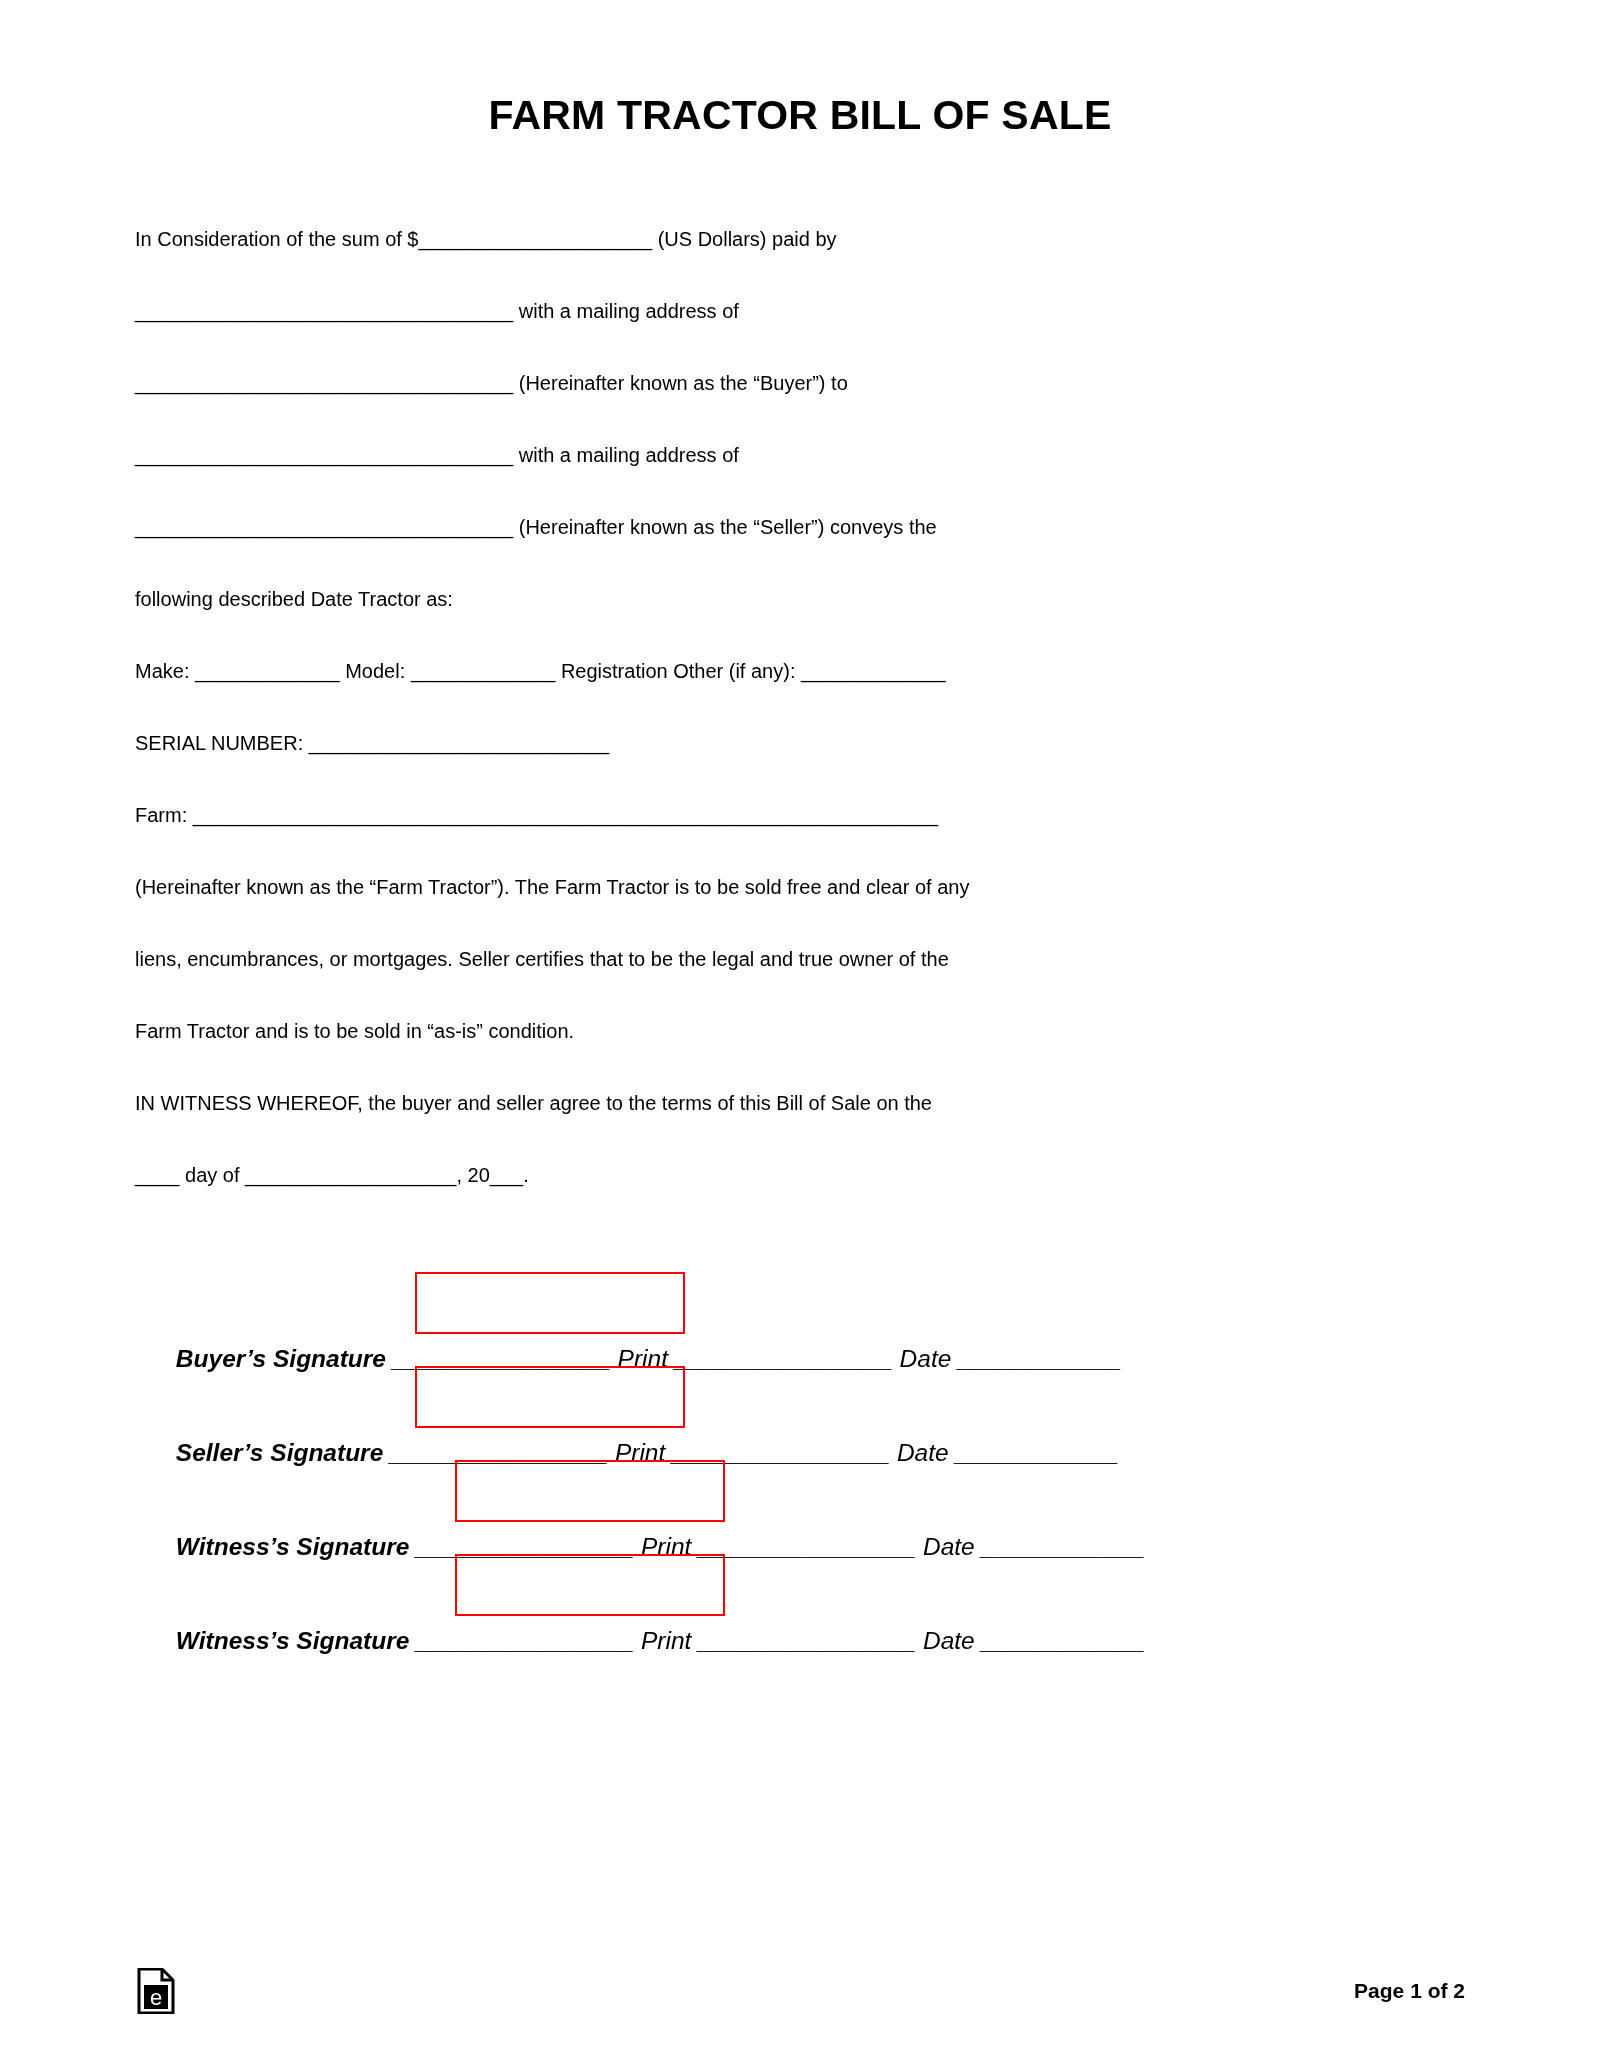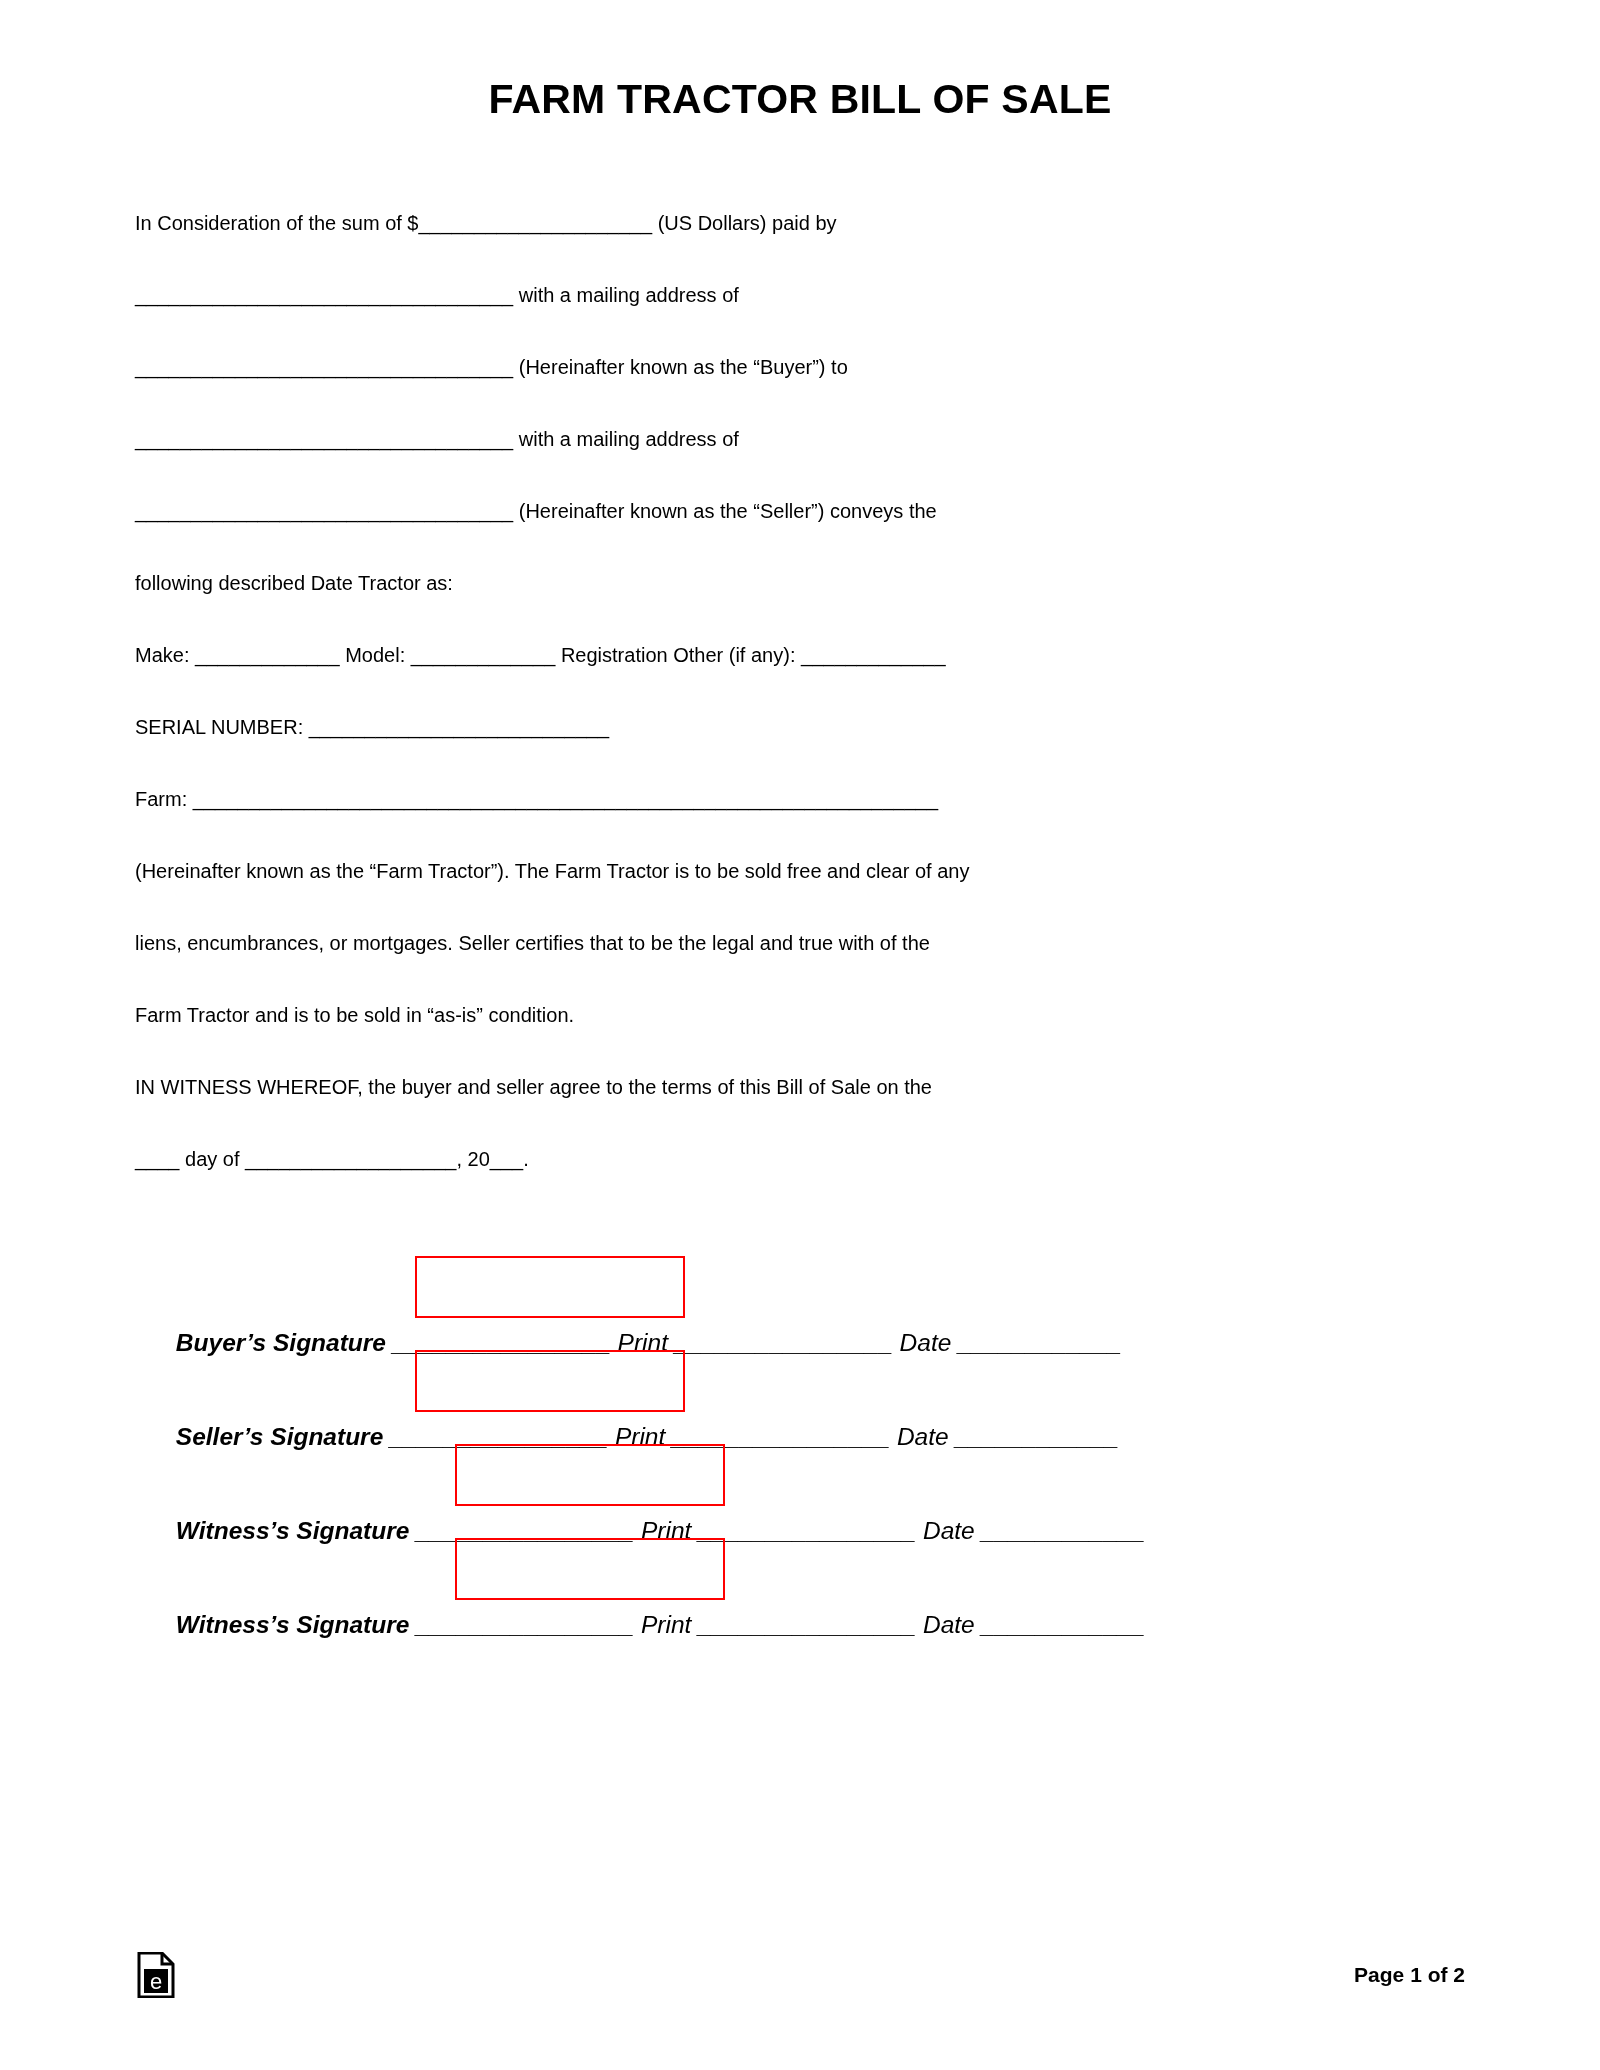--- a/index.html
+++ b/index.html
@@ -19,21 +19,21 @@
     width: 1600px;
     height: 2070px;
     box-sizing: border-box;
     padding: 0 135px;
   }
   .doc-title {
     text-align: center;
     font-size: 41px;
     font-weight: bold;
     letter-spacing: 0.2px;
-    margin: 0;
+    margin: 16px;
     padding-top: 76px;
     padding-bottom: 10px;
   }
   .body-block {
     margin-top: 54px;
     font-size: 20px;
     line-height: 72px;
   }
   .line-row {
     white-space: pre-wrap;
@@ -92,21 +92,21 @@
     <div class="line-row">In Consideration of the sum of $_____________________ (US Dollars) paid by</div>
     <div class="line-row">__________________________________ with a mailing address of</div>
     <div class="line-row">__________________________________ (Hereinafter known as the “Buyer”) to</div>
     <div class="line-row">__________________________________ with a mailing address of</div>
     <div class="line-row">__________________________________ (Hereinafter known as the “Seller”) conveys the</div>
     <div class="line-row">following described Date Tractor as:</div>
     <div class="line-row">Make: _____________ Model: _____________ Registration Other (if any): _____________</div>
     <div class="line-row">SERIAL NUMBER: ___________________________</div>
     <div class="line-row">Farm: ___________________________________________________________________</div>
     <div class="line-row">(Hereinafter known as the “Farm Tractor”). The Farm Tractor is to be sold free and clear of any</div>
-    <div class="line-row">liens, encumbrances, or mortgages. Seller certifies that to be the legal and true with of the</div>
+    <div class="line-row">liens, encumbrances, or mortgages. Seller certifies that to be the legal and true owner of the</div>
     <div class="line-row">Farm Tractor and is to be sold in “as-is” condition.</div>
     <div class="line-row">IN WITNESS WHEREOF, the buyer and seller agree to the terms of this Bill of Sale on the</div>
     <div class="line-row">____ day of ___________________, 20___.</div>
   </div>
 
   <div class="sig-section">
 
     <div class="sig-row">
       <span class="redbox" style="left:280px; top:-17px; width:270px; height:62px;"></span>
       <span class="sig-label">Buyer’s Signature</span><span class="sig-rest"> ________________ Print ________________ Date ____________</span>

